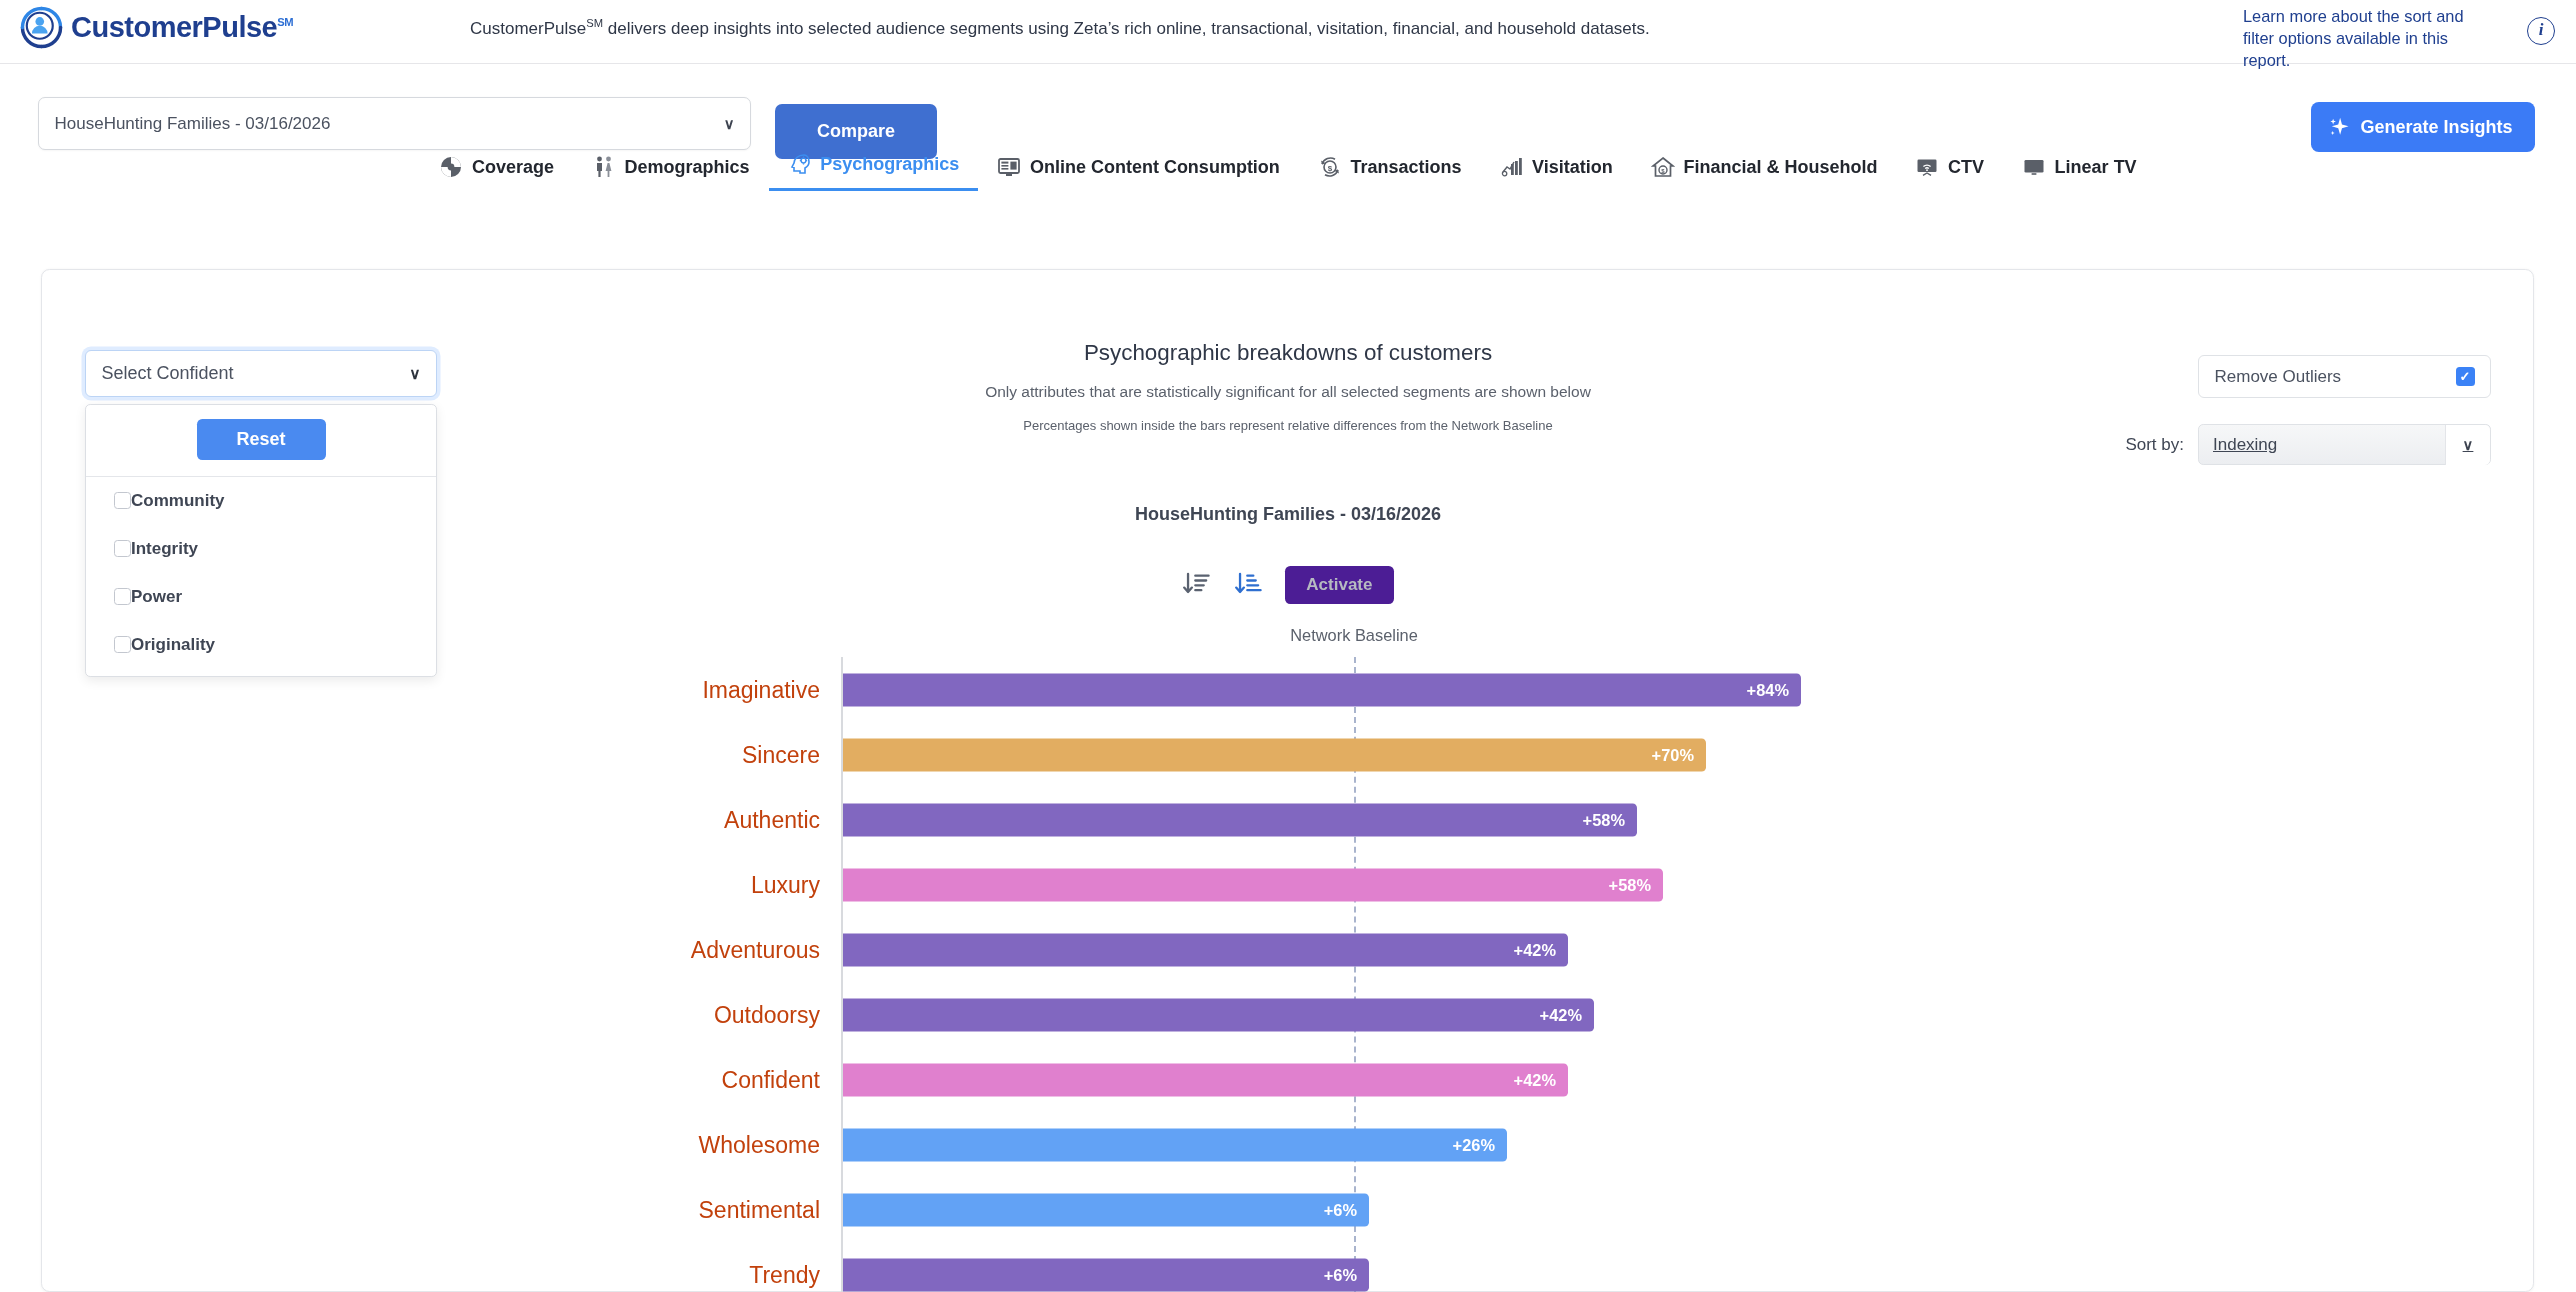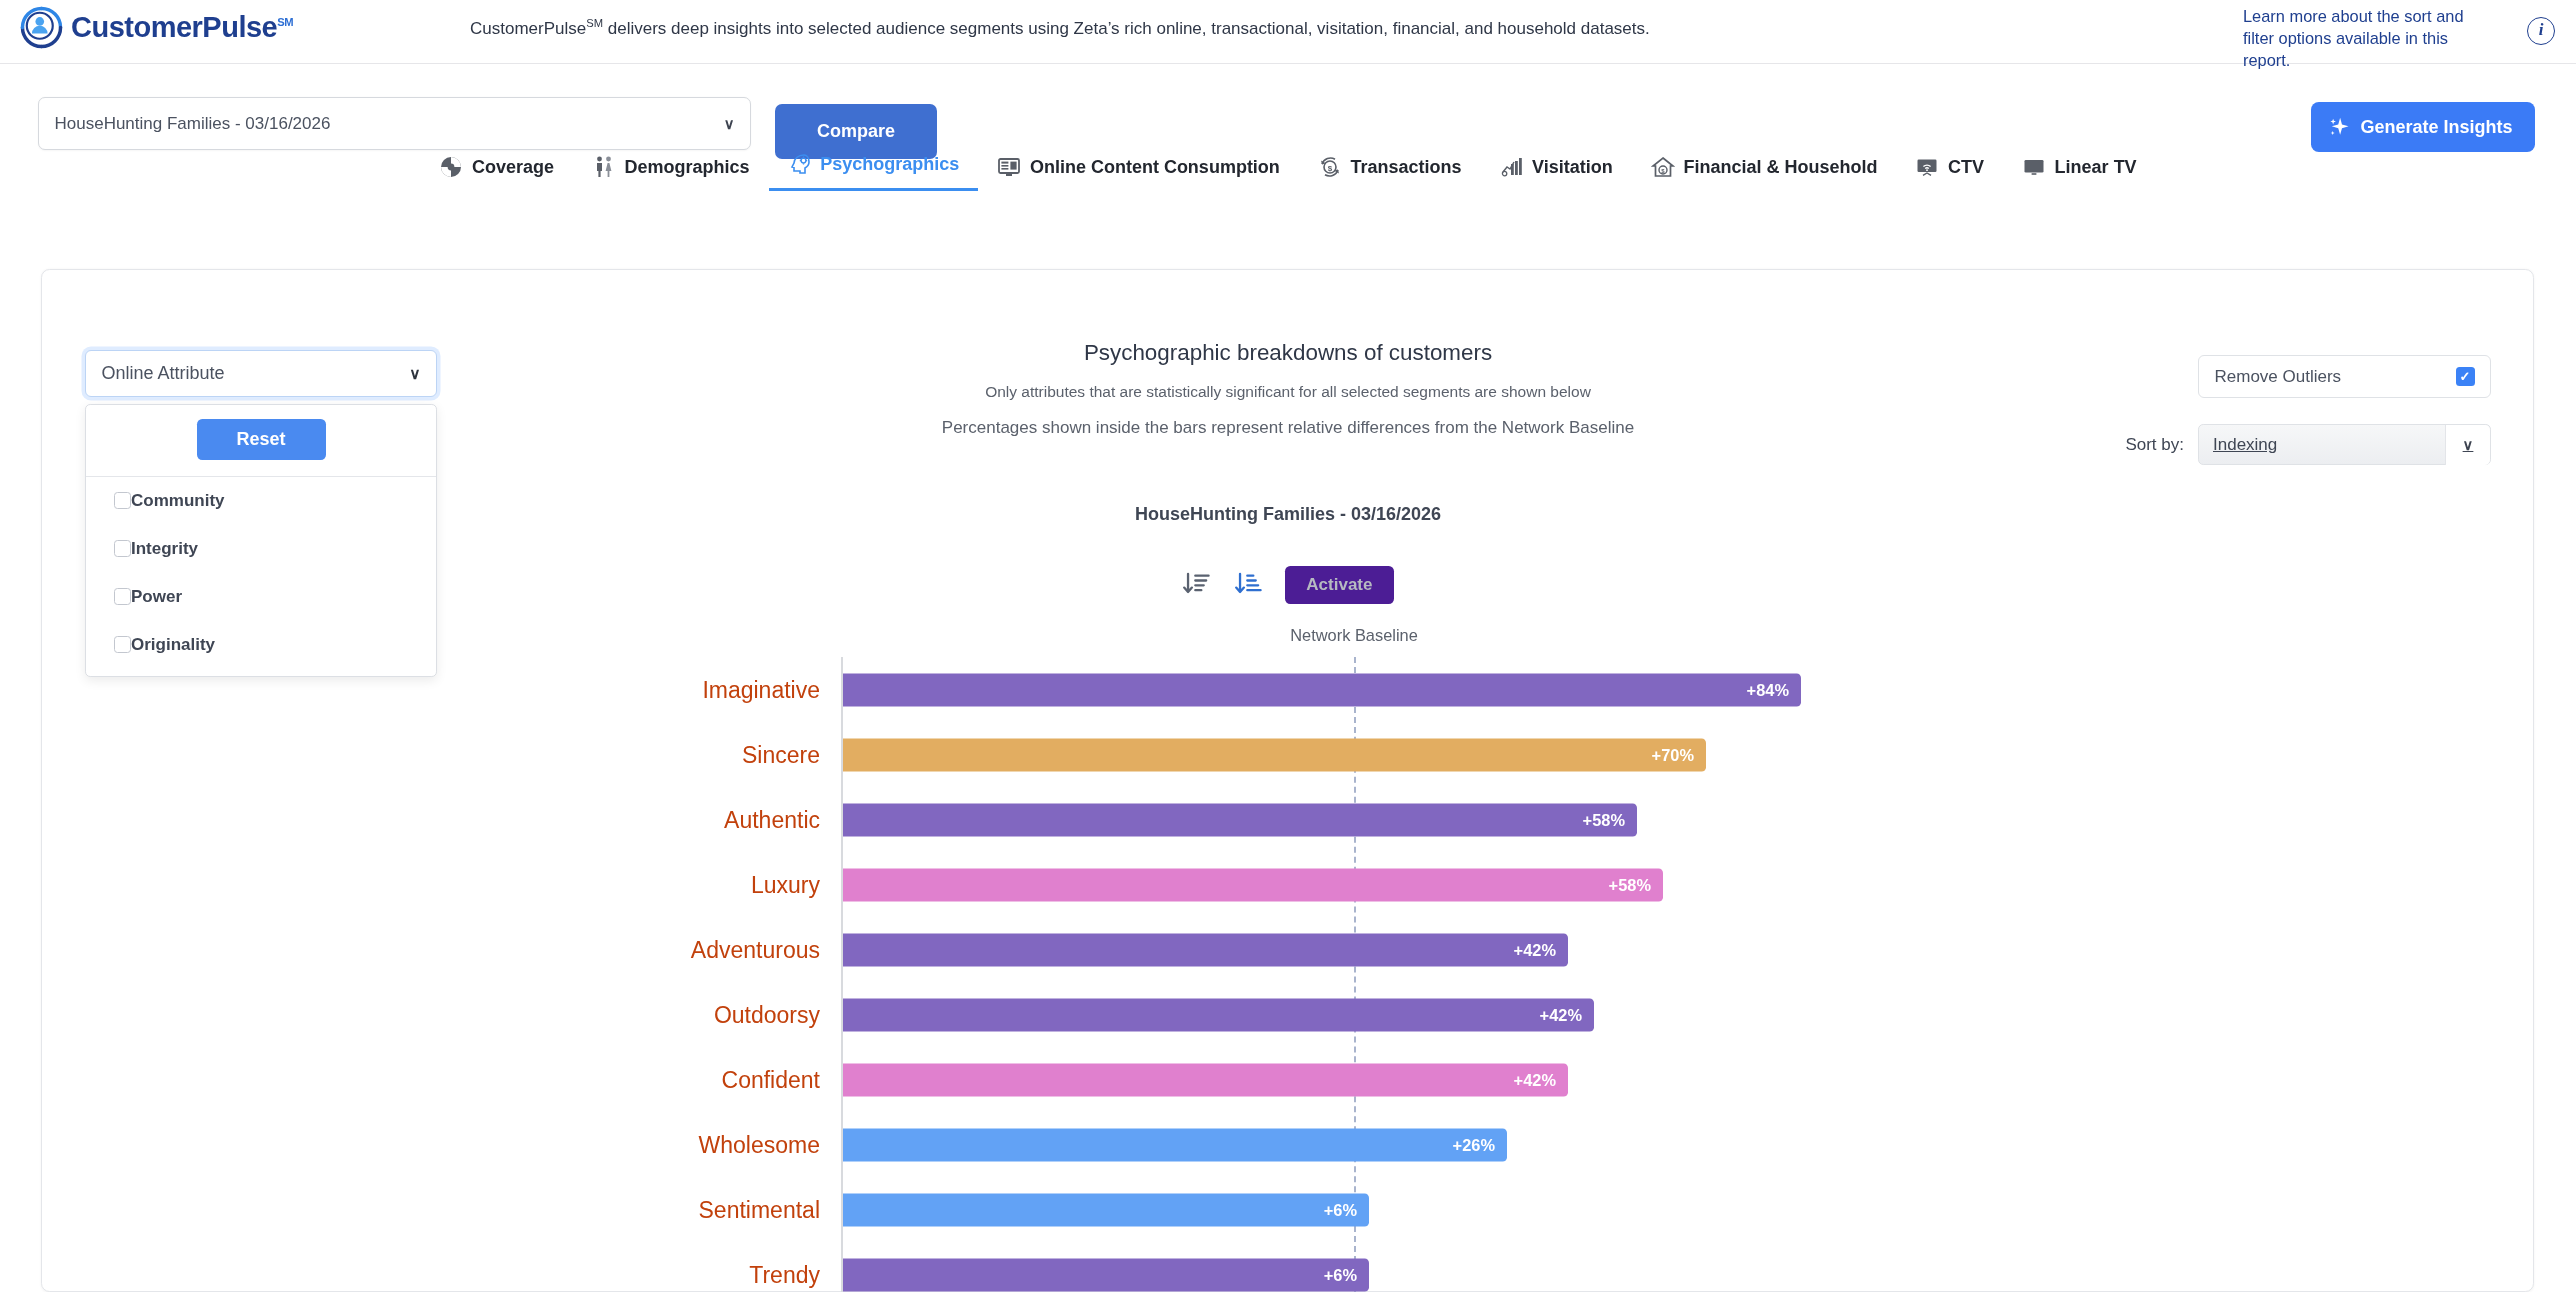--- a/index.html
+++ b/index.html
@@ -137,21 +137,21 @@
   .chart-title {
     position: absolute; left: 0; right: 0; top: 340px;
     text-align: center; font-size: 22.4px; color: #2f3747;
   }
   .chart-sub1 {
     position: absolute; left: 0; right: 0; top: 383px;
     text-align: center; font-size: 15.5px; color: #5b616c;
   }
   .chart-sub2 {
     position: absolute; left: 0; right: 0; top: 418px;
-    text-align: center; font-size: 17px; color: #5b616c;
+    text-align: center; font-size: 13px; color: #5b616c;
   }
 
   
   .outliers-box {
     position: absolute; right: 85px; top: 355px;
     width: 293px; height: 43px;
     border: 0.9px solid #dfe2e6; border-radius: 6px; background: #fff;
     display: flex; align-items: center; padding: 0 15.5px;
     font-size: 17px; color: #4b5260; cursor: pointer;
   }
@@ -398,21 +398,21 @@
 
 <div class="sortby-row">
   <span class="sortby-label">Sort by:</span>
   <div class="sortby-select">
     <span>Indexing</span>
     <span class="caret">∨</span>
   </div>
 </div>
 
 <div class="attr-select">
-  <span>Online Attribute</span>
+  <span>Select Confident</span>
   <span class="caret">∨</span>
 </div>
 
 <div class="attr-menu">
   <div class="attr-menu-head">
     <button class="reset-btn">Reset</button>
   </div>
   <div class="attr-item">
     <span class="cbox"></span>
     <span>Community</span>

